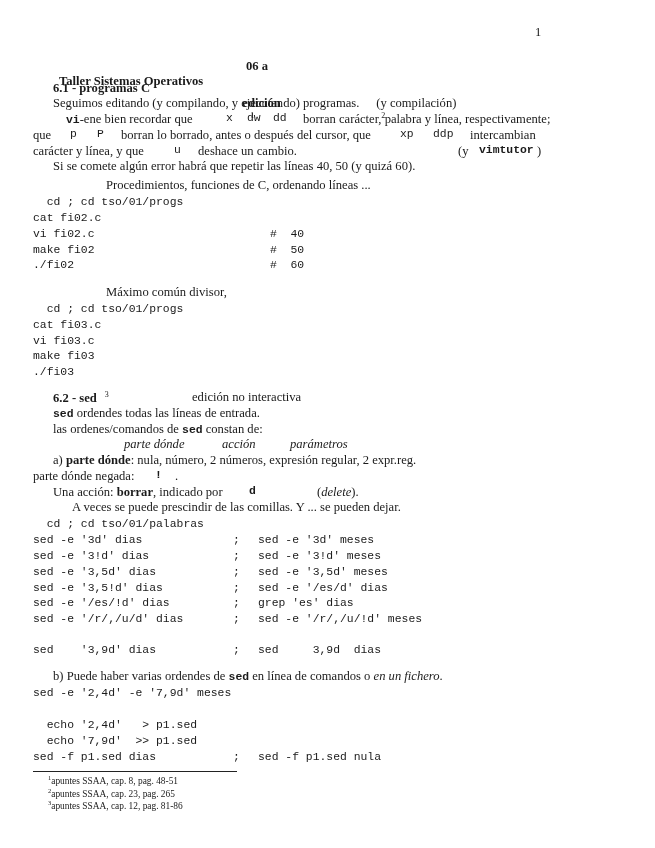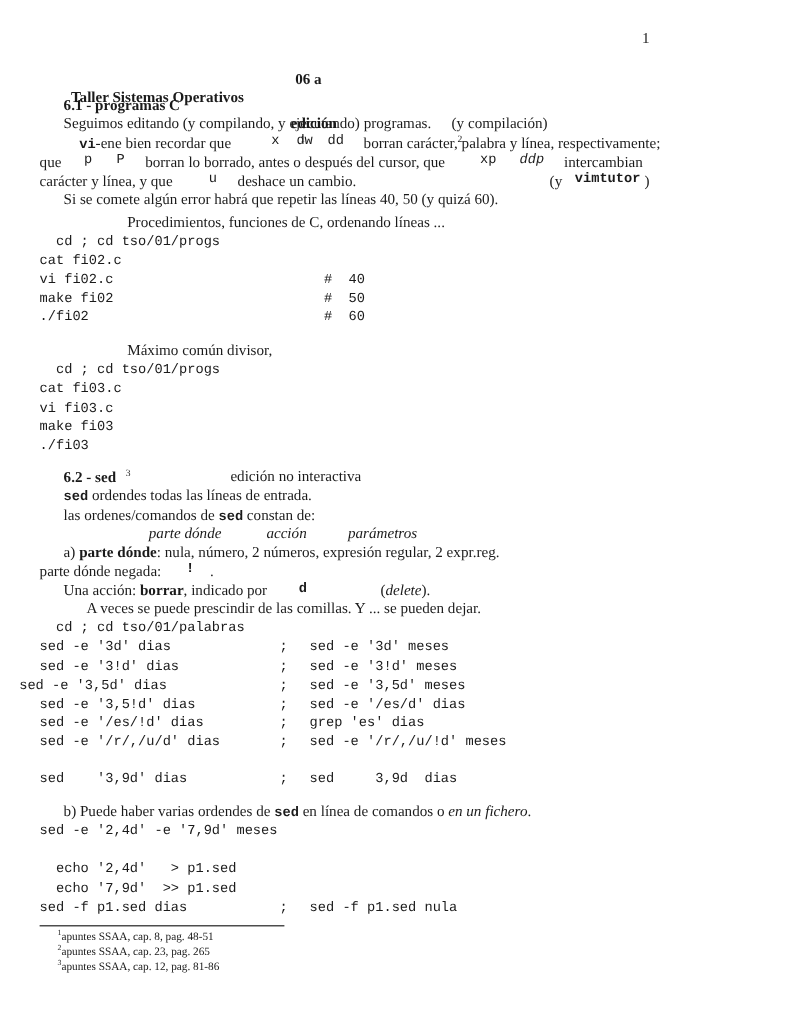--- a/index.html
+++ b/index.html
@@ -42,21 +42,21 @@
 <div class="abs tt" style="left:226px; top:112px;">x</div>
 <div class="abs tt" style="left:247px; top:112px;">dw</div>
 <div class="abs tt" style="left:273px; top:112px;">dd</div>
 <div class="abs rm" style="left:303px; top:112px;">borran carácter, palabra y línea, respectivamente;</div>
 
 <div class="abs rm" style="left:33px; top:128px;">que</div>
 <div class="abs tt" style="left:70px; top:128px;">p</div>
 <div class="abs tt" style="left:97px; top:128px;">P</div>
 <div class="abs rm" style="left:121px; top:128px;">borran lo borrado, antes o después del cursor, que</div>
 <div class="abs tt" style="left:400px; top:128px;">xp</div>
-<div class="abs tt" style="left:433px; top:128px;font-style:italic;">ddp</div>
+<div class="abs tt" style="left:433px; top:128px;">ddp</div>
 <div class="abs rm" style="left:470px; top:128px;">intercambian</div>
 
 <div class="abs rm" style="left:33px; top:144px;">carácter y línea, y que</div>
 <div class="abs tt" style="left:174px; top:144px;">u</div>
 <div class="abs rm" style="left:198px; top:144px;">deshace un cambio.</div>
 <div class="abs rm" style="left:458px; top:144px;">(y</div>
 <div class="abs tt bf" style="left:479px; top:144px;">vimtutor</div>
 <div class="abs rm" style="left:537px; top:144px;">)</div>
 
 <div class="abs rm" style="left:53px; top:159px;">Si se comete algún error habrá que repetir las líneas 40, 50 (y quizá 60).</div>
@@ -102,21 +102,21 @@
 <div class="abs tt" style="left:33px; top:518px;">  cd ; cd tso/01/palabras</div>
 
 <div class="abs tt" style="left:33px; top:534px;">sed -e '3d' dias</div>
 <div class="abs tt" style="left:233px; top:534px;">;</div>
 <div class="abs tt" style="left:258px; top:534px;">sed -e '3d' meses</div>
 
 <div class="abs tt" style="left:33px; top:550px;">sed -e '3!d' dias</div>
 <div class="abs tt" style="left:233px; top:550px;">;</div>
 <div class="abs tt" style="left:258px; top:550px;">sed -e '3!d' meses</div>
 
-<div class="abs tt" style="left:16px; top:566px;">sed -e '3,5d' dias</div>
+<div class="abs tt" style="left:33px; top:566px;">sed -e '3,5d' dias</div>
 <div class="abs tt" style="left:233px; top:566px;">;</div>
 <div class="abs tt" style="left:258px; top:566px;">sed -e '3,5d' meses</div>
 
 <div class="abs tt" style="left:33px; top:582px;">sed -e '3,5!d' dias</div>
 <div class="abs tt" style="left:233px; top:582px;">;</div>
 <div class="abs tt" style="left:258px; top:582px;">sed -e '/es/d' dias</div>
 
 <div class="abs tt" style="left:33px; top:597px;">sed -e '/es/!d' dias</div>
 <div class="abs tt" style="left:233px; top:597px;">;</div>
 <div class="abs tt" style="left:258px; top:597px;">grep 'es' dias</div>

